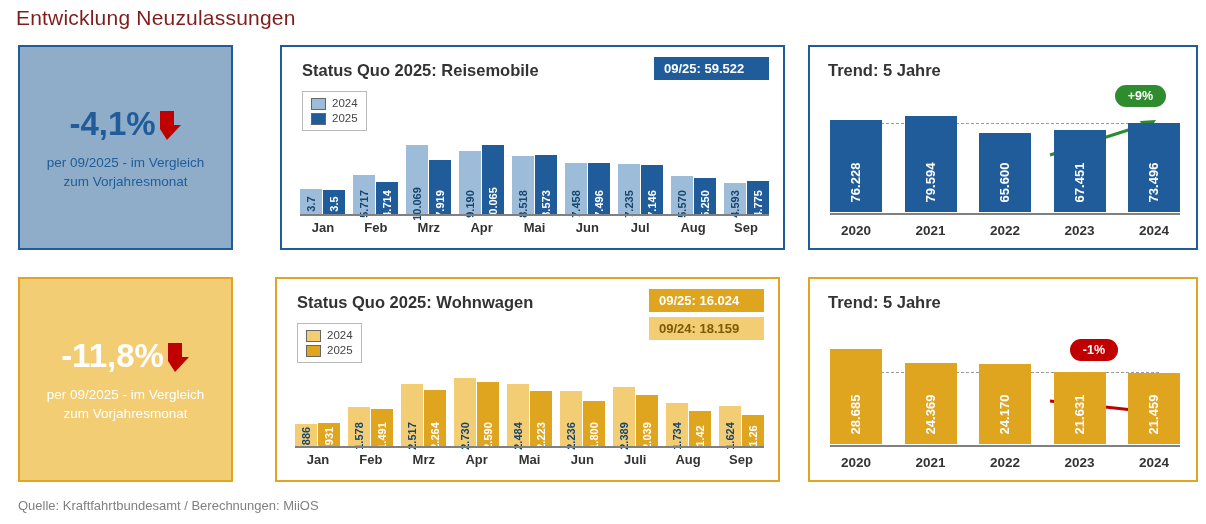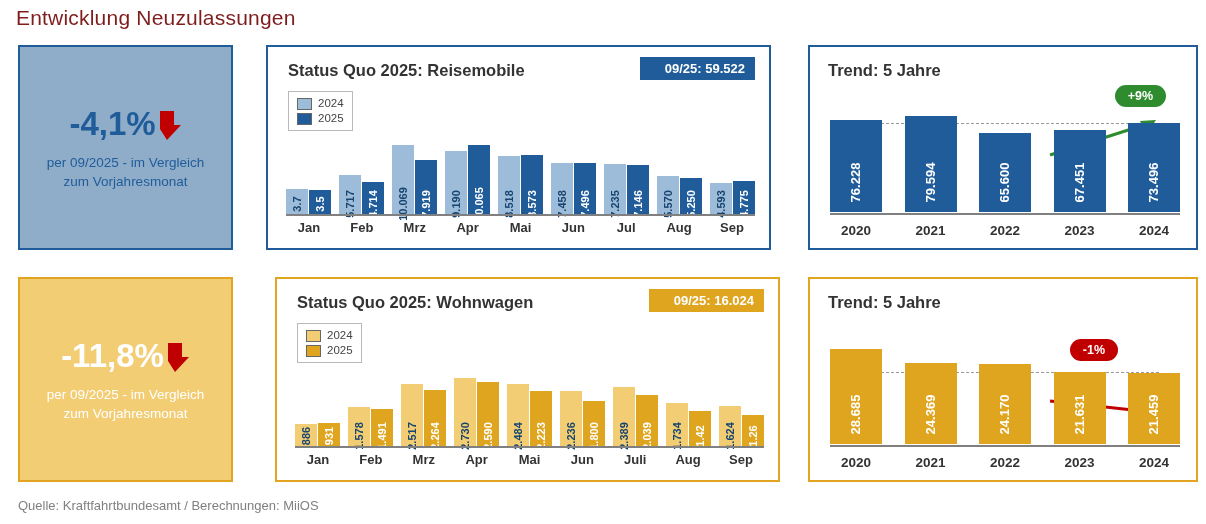--- a/index.html
+++ b/index.html
@@ -30,25 +30,25 @@
   .kpi-value{font-size:33px;font-weight:bold;color:#1f5c99;}
   .kpi.gold .kpi-value{color:#ffffff;}
   .kpi-sub{margin-top:10px;text-align:center;font-size:13.5px;line-height:19px;
            color:#1f5c99;}
   .kpi.gold .kpi-sub{color:#ffffff;}
   .arrow-wrap{position:relative;width:26px;height:30px;}
   .arrow-wrap svg{position:absolute;left:0;top:0;}
 
   
   .sq{width:505px;height:205px;}
-  .sq.blue{left:266px;top:45px;}
+  .sq.blue{left:280px;top:45px;}
   .sq.gold{left:275px;top:277px;}
   .sq-title{position:absolute;left:20px;top:14px;font-size:16.5px;font-weight:bold;color:#333;}
   .tag{position:absolute;right:14px;color:#fff;font-size:13px;font-weight:bold;
-       padding:4px 10px;box-sizing:border-box;text-align:right;min-width:115px;}
+       padding:4px 10px;box-sizing:border-box;text-align:left;min-width:115px;}
   .tag.t1{top:10px;}
   .tag.t2{top:38px;}
   .blue .tag.t1{background:#1f5c99;}
   .blue .tag.t2{background:#9dbcd9;color:#1b3f66;}
   .gold .tag.t1{background:#e0a51f;}
   .gold .tag.t2{background:#f2cd73;color:#7a5a06;}
 
   .legend{position:absolute;left:20px;top:44px;border:1px solid #b9b9b9;
           background:#fff;padding:4px 8px;font-size:11.5px;color:#444;}
   .legend div{display:flex;align-items:center;gap:6px;line-height:15px;}
@@ -222,20 +222,21 @@
       <div>Jun</div>
       <div>Jul</div>
       <div>Aug</div>
       <div>Sep</div>
     </div>
 </div>
 
 <div class="card sq gold">
   <div class="sq-title">Status Quo 2025: Wohnwagen</div>
   <div class="tag t1">09/25: 16.024</div>
+  <div class="tag t2">09/24: 18.159</div>
   <div class="legend">
     <div>
         <span class="sw" style="background:#f2cd73"></span>
         <span>2024</span>
       </div>
     <div>
         <span class="sw" style="background:#e0a51f"></span>
         <span>2025</span>
       </div>
   </div>

